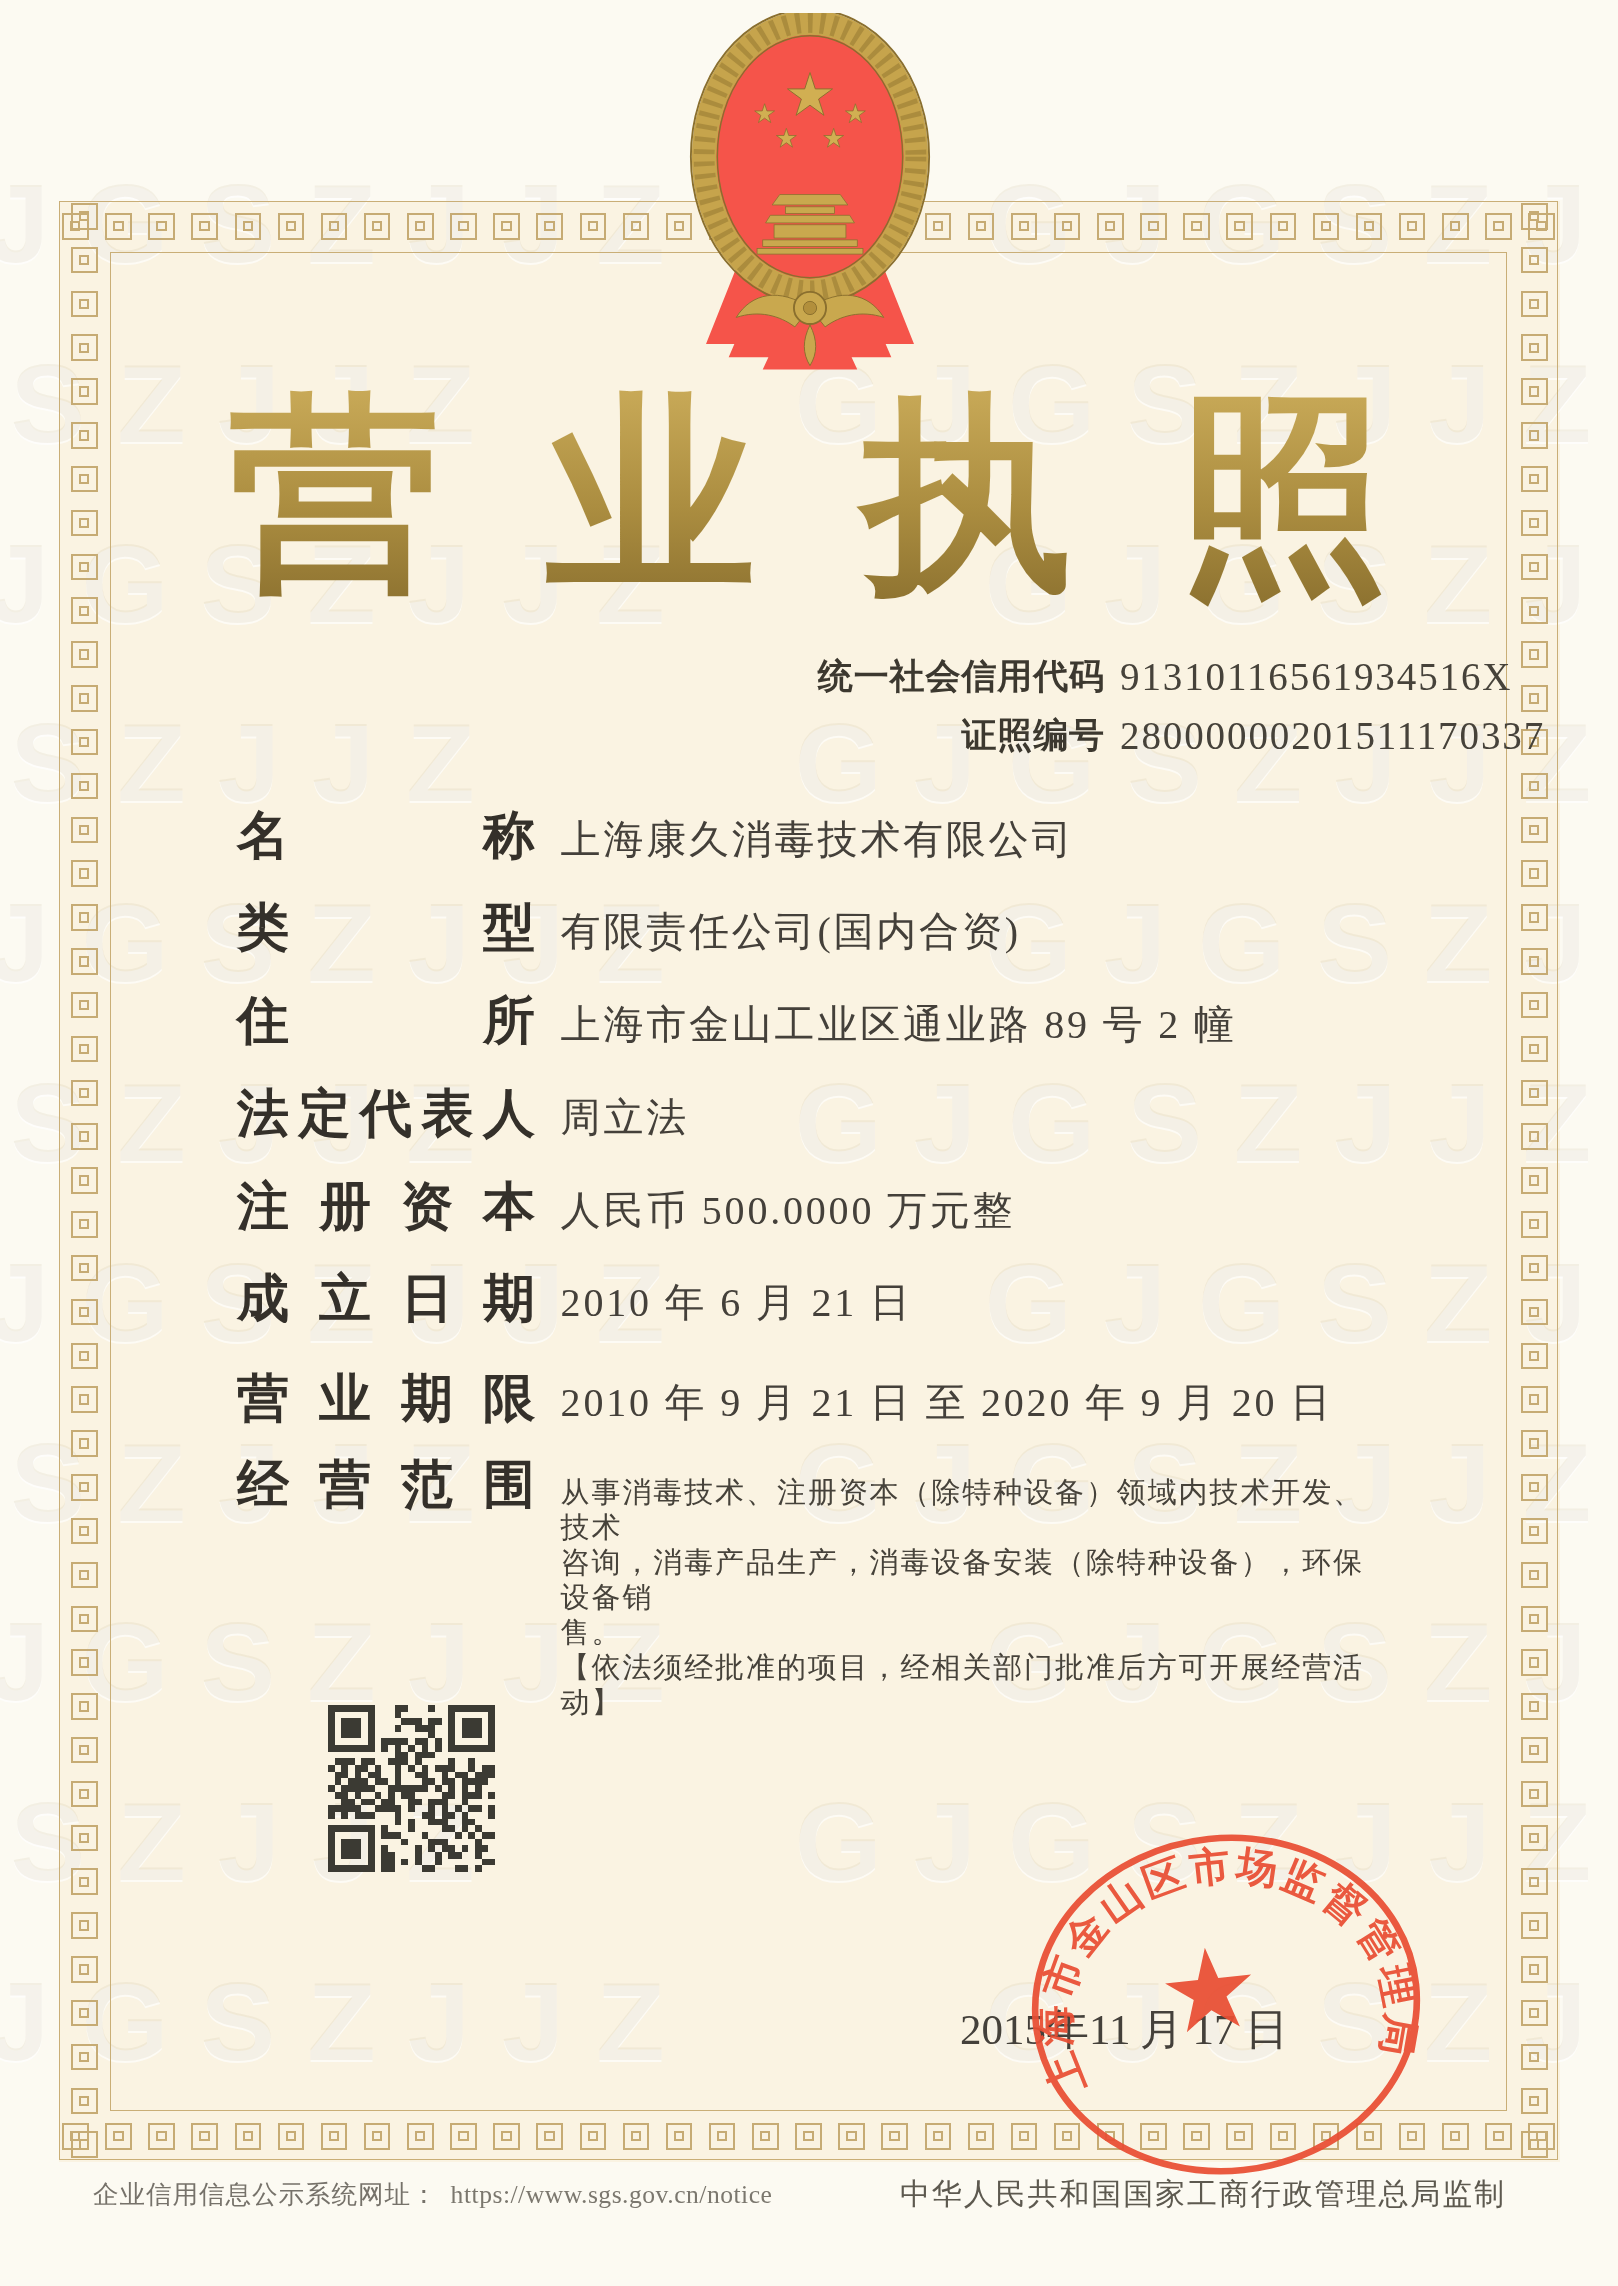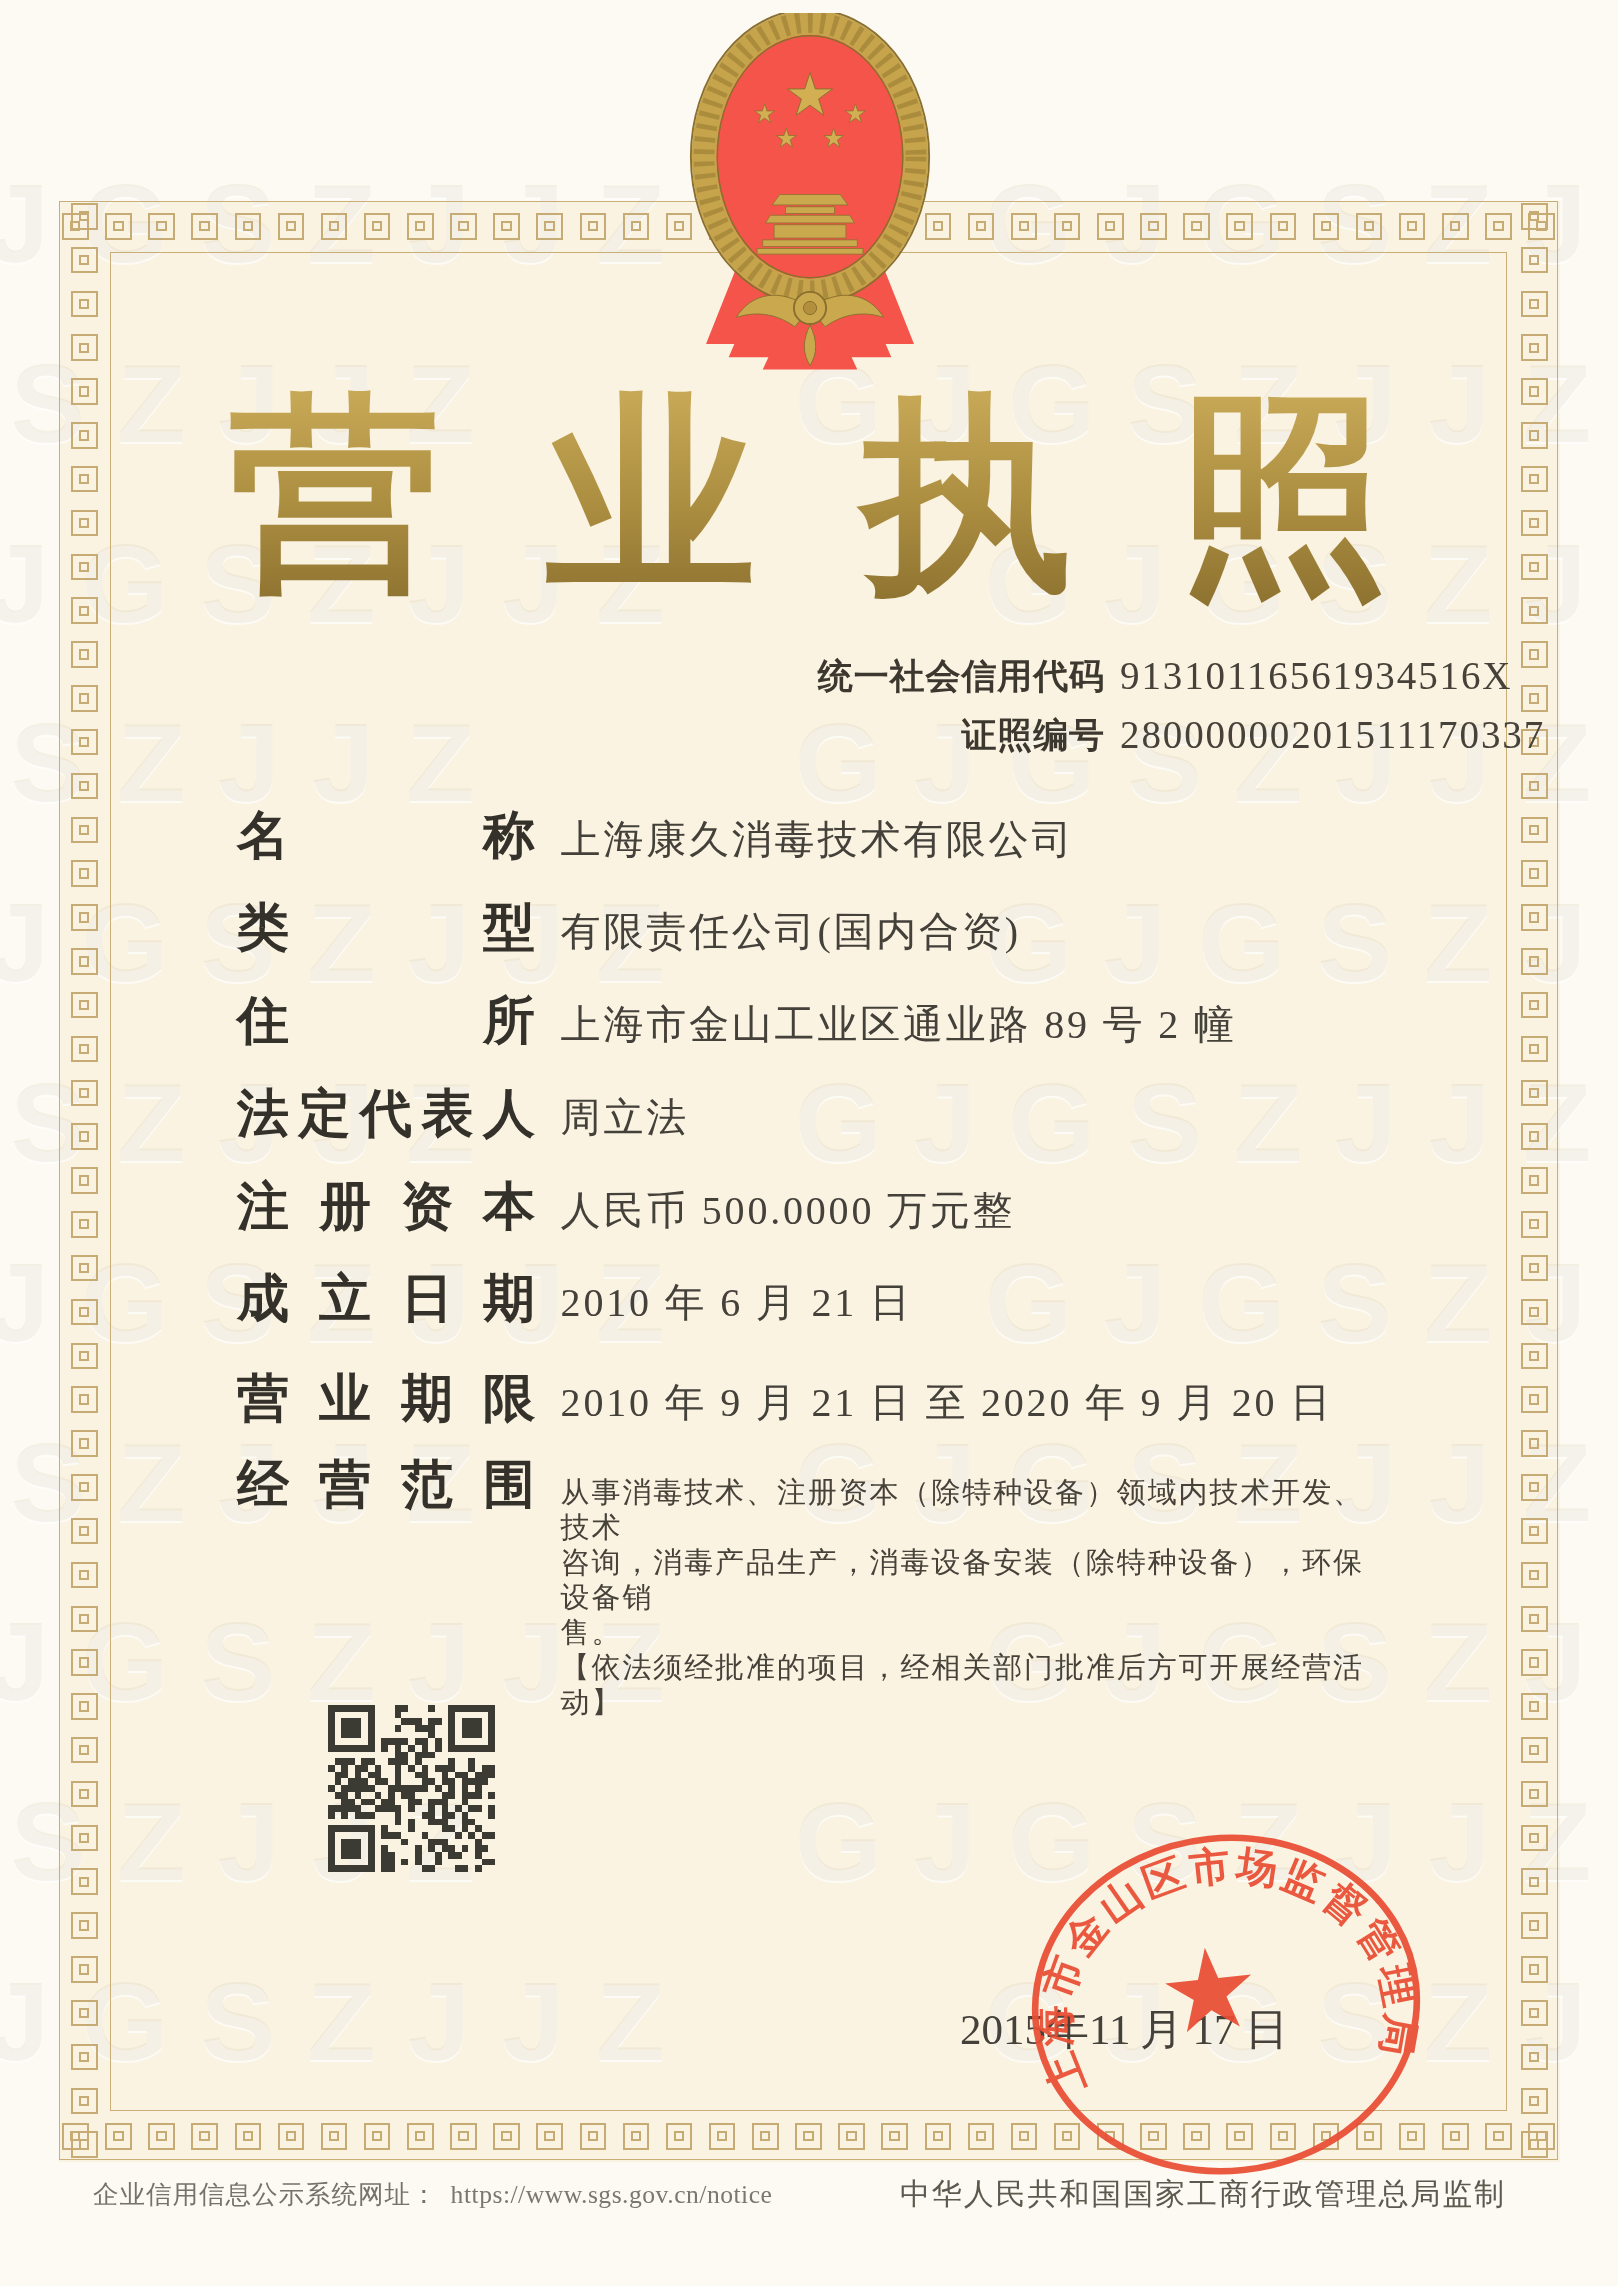--- a/index.html
+++ b/index.html
@@ -40,21 +40,21 @@
   }
   @supports (-webkit-background-clip:text){
     .license-title{
       background-image:linear-gradient(180deg,#c9aa58 0%,#ab8d40 55%,#8d7230 100%);
       -webkit-background-clip:text;background-clip:text;color:transparent;
       text-shadow:none;
     }
   }
   
   .credit-block{position:absolute;left:795px;top:653px;z-index:4;}
-  .credit-line{display:flex;align-items:flex-start;margin-bottom:12.3px;}
+  .credit-line{display:flex;align-items:center;margin-bottom:12.3px;}
   .credit-label{
     width:310px;text-align:right;flex:none;
     font-family:"Liberation Sans","DejaVu Sans",sans-serif;
     font-weight:700;font-size:35px;color:#3c382f;letter-spacing:0.9px;
   }
   .credit-value{margin-left:15px;font-size:39px;letter-spacing:1.9px;color:#46423a;}
   
   .field-row{position:absolute;left:237px;z-index:4;display:flex;align-items:baseline;}
   .field-label{
     width:298px;flex:none;

